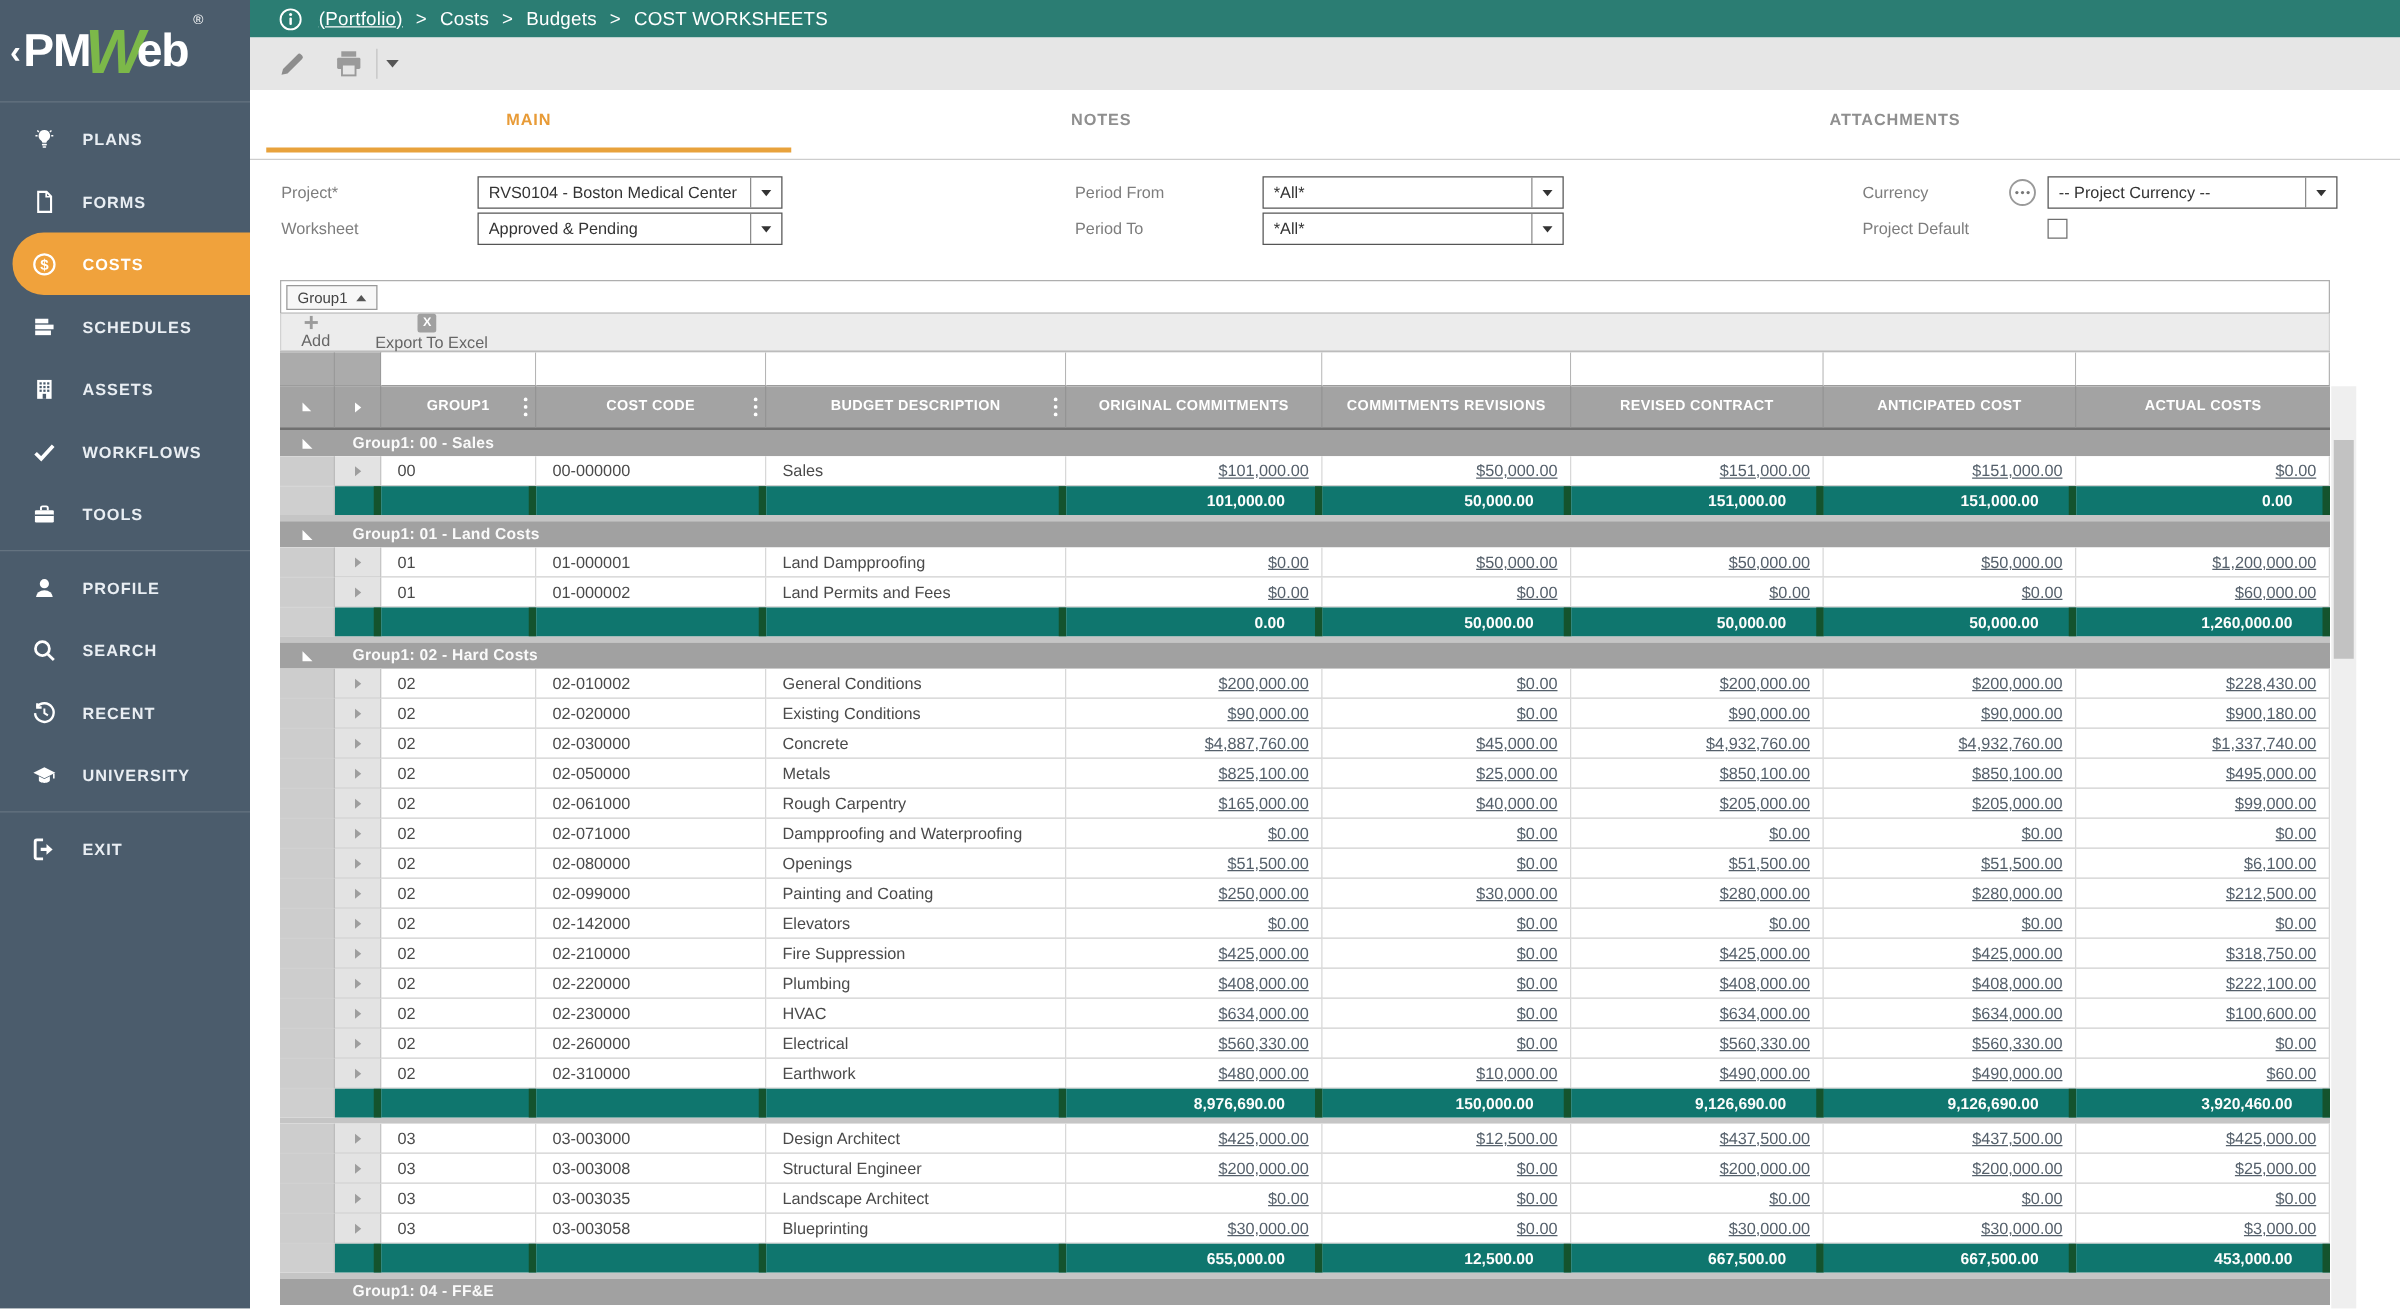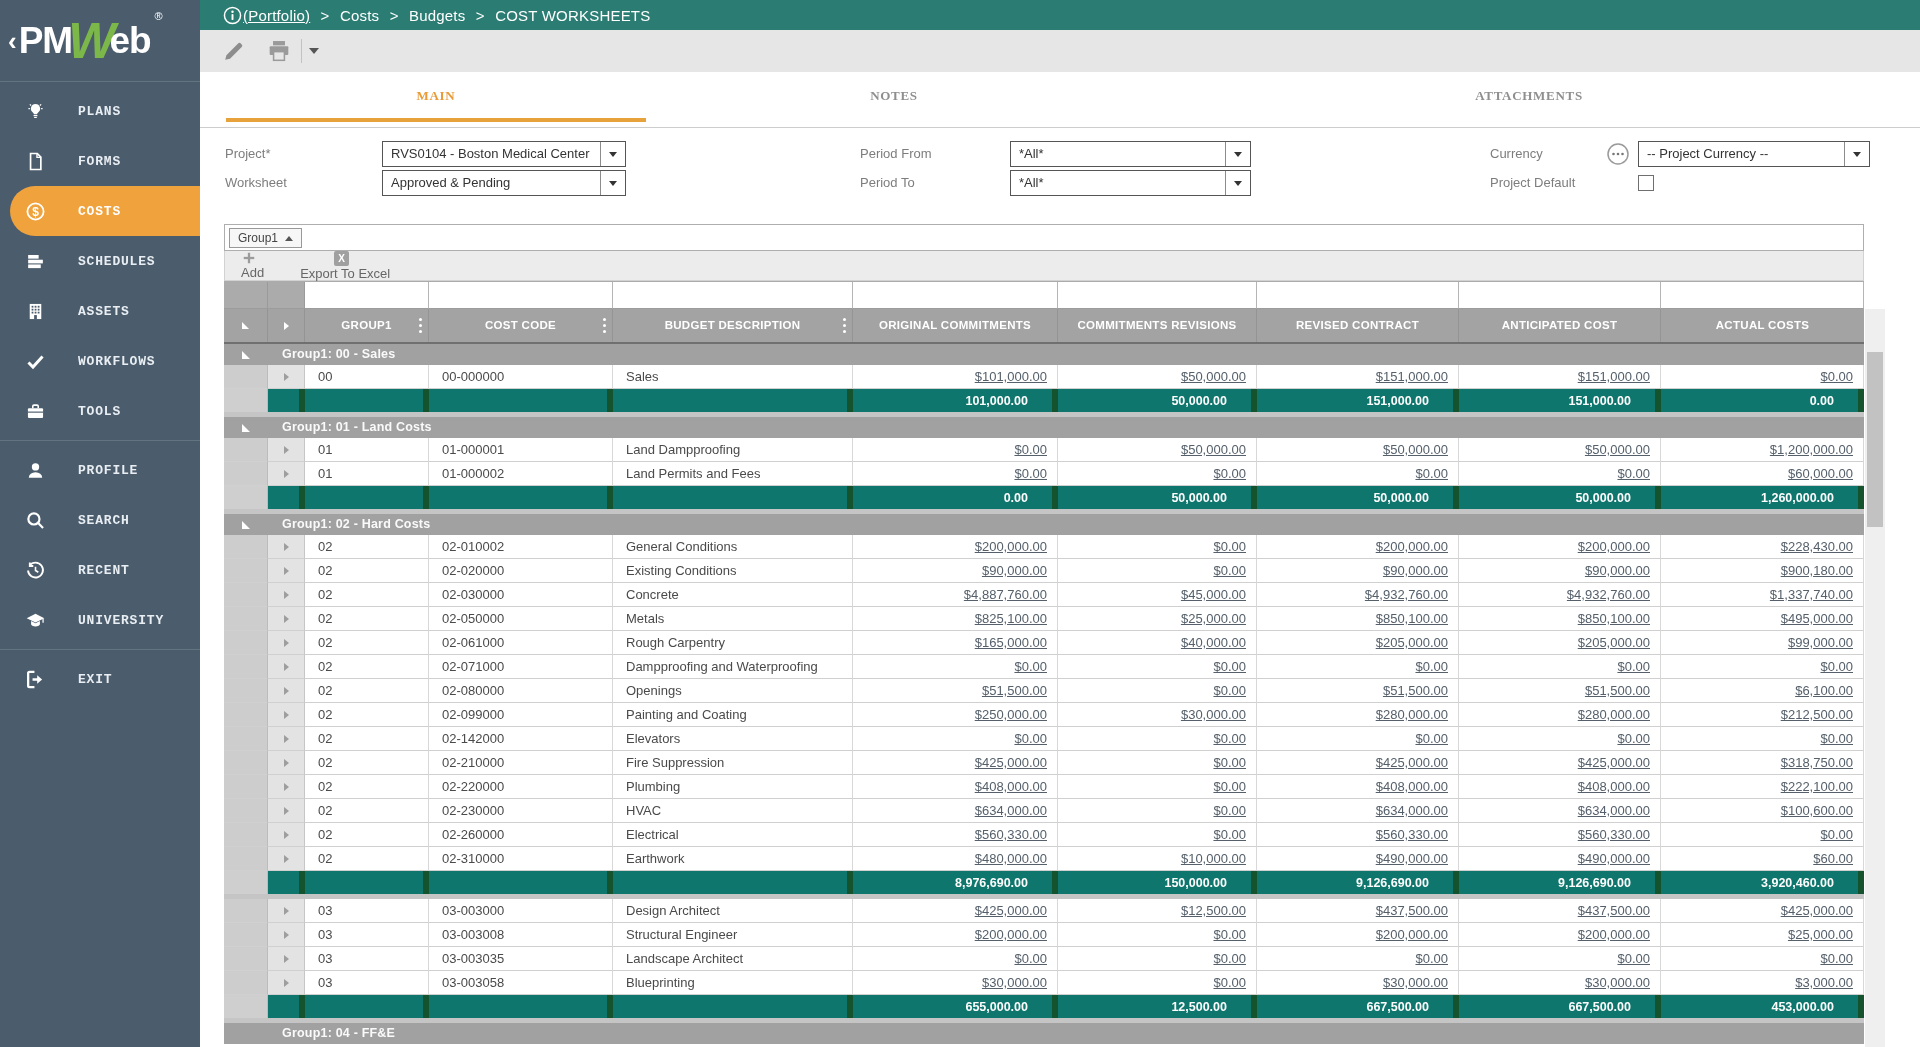--- a/index.html
+++ b/index.html
@@ -12,44 +12,44 @@
   .logo { height:82px; display:flex; align-items:center; padding-left:8px; border-bottom:1px solid rgba(255,255,255,.14); cursor:pointer; position:relative; }
   .logo-chev { color:#fff; font-size:26px; line-height:26px; margin-right:2px; font-weight:bold; }
   .logo-pm, .logo-eb { color:#fff; font-size:37px; font-weight:bold; letter-spacing:-1px; }
   .logo-w { color:#7cb849; font-size:50px; font-weight:bold; font-style:italic; margin:0 -6px 0 -4px; line-height:40px; }
   .logo-reg { color:#fff; font-size:11px; align-self:flex-start; margin-top:10px; margin-left:4px; }
   .side-nav { padding-top:4px; }
   .side-item { height:50px; display:flex; align-items:center; padding-left:24px; cursor:pointer; }
   .side-item.active { background:#f0a23c; border-radius:25px 0 0 25px; margin-left:10px; padding-left:14px; }
   .side-ic { width:22px; height:22px; display:inline-flex; align-items:center; justify-content:center; flex:none; }
   .side-ic svg { width:21px; height:21px; display:block; }
-  .side-lb { color:#e9eef3; font-size:13px; letter-spacing:.8px; margin-left:32px; font-weight:bold;font-family:Liberation Mono, monospace; }
+  .side-lb { color:#e9eef3; font-size:13px; letter-spacing:.8px; margin-left:20px; font-weight:bold; }
   .side-item.active .side-lb { color:#fff; }
   .side-sep { border-top:1px solid rgba(255,255,255,.14); margin:4px 0; }
 
   
   .main { position:absolute; left:200px; top:0; width:1720px; height:1047px; }
 
   .topbar { position:absolute; left:0; top:0; right:0; height:30px; background:#2b7d73; display:flex; align-items:center; padding-left:22px; }
   .info-ic { width:21px; height:21px; flex:none; cursor:pointer; }
   .info-ic svg { width:21px; height:21px; display:block; }
-  .breadcrumb { color:#fff; font-size:15px; letter-spacing:.2px; white-space:nowrap; }
+  .breadcrumb { margin-left:12px; color:#fff; font-size:15px; letter-spacing:.2px; white-space:nowrap; }
   .breadcrumb .bc-link { text-decoration:underline; cursor:pointer; }
   .breadcrumb .bc-sep { margin:0 6px; }
 
   .actionbar { position:absolute; left:0; top:30px; right:0; height:42px; background:#e6e6e6; display:flex; align-items:center; padding-left:22px; }
   .act-ic { cursor:pointer; display:inline-flex; align-items:center; justify-content:center; }
   .act-pencil svg { width:24px; height:24px; }
   .act-print { margin-left:20px; }
   .act-print svg { width:26px; height:26px; }
   .act-vsep { width:1px; height:24px; background:#c2c2c2; margin:0 7px 0 9px; }
   .caret-down { width:0; height:0; border-left:5px solid transparent; border-right:5px solid transparent; border-top:6px solid #555; cursor:pointer; }
 
   
-  .tabsbar { position:absolute; left:17px; top:72px; right:0; height:46px;font-family:Liberation Serif, serif; }
+  .tabsbar { position:absolute; left:4px; top:72px; right:0; height:46px; }
   .tab { position:absolute; top:0; height:46px; line-height:48px; text-align:center; font-size:13px; font-weight:bold; letter-spacing:.7px; color:#8f8f8f; cursor:pointer; width:300px; }
   .tab.active { color:#e89b37; }
   .tab-underline { position:absolute; left:9px; width:420px; bottom:-4px; height:4px; background:#e8a23c; }
   .tabs-divider { position:absolute; left:0; right:0; top:127px; border-top:1px solid #cdcdcd; }
 
   
   .flabel { position:absolute; font-size:13px; color:#7d7d7d; line-height:26px; white-space:nowrap; }
   .sel { position:absolute; height:26px; background:#fff; border:1.5px solid #555; cursor:pointer; }
   .sel-val { position:absolute; left:8px; right:28px; top:0; bottom:0; font-size:13px; color:#333; line-height:23px; white-space:nowrap; overflow:hidden; }
   .sel-btn { position:absolute; right:0; top:0; bottom:0; width:25px; border-left:1px solid #8c8c8c; display:flex; align-items:center; justify-content:center; }

